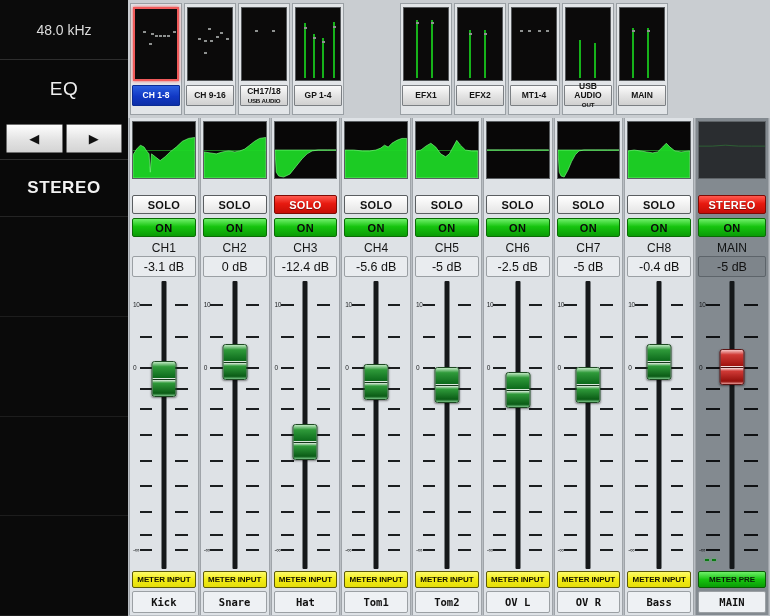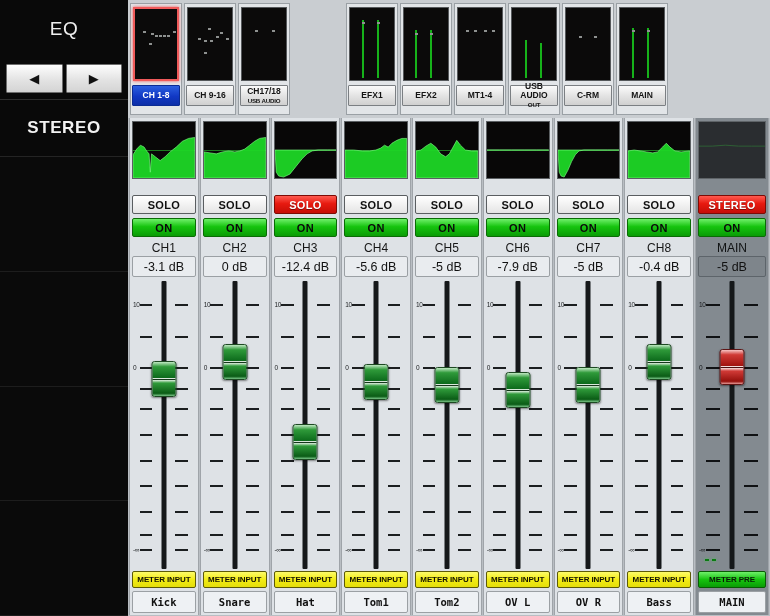--- a/index.html
+++ b/index.html
@@ -333,20 +333,23 @@
     font-size: 10.5px; font-weight: bold; color: #111;
     cursor: pointer;
   }
 </style>
 </head>
 <body>
 
 <div id="app">
 
   <div id="sidebar">
+    <div class="sb-cell" id="sb-rate">
+      <span>48.0 kHz</span>
+    </div>
     <div class="sb-cell" id="sb-eq">
       <span>EQ</span>
     </div>
     <div class="sb-cell" id="sb-nav">
       <div class="navbtn">
         <span class="tri">◀</span>
       </div>
       <div class="navbtn">
         <span class="tri">▶</span>
       </div>
@@ -396,20 +399,35 @@
         <div class="bank">
           <div class="bank-screen">
             <div class="mini-dot" style="left: 13px; top: 22px;"></div>
             <div class="mini-dot" style="left: 30px; top: 22px;"></div>
           </div>
           <div class="bank-label">
             <span>CH17/18</span>
             <span class="sub">USB AUDIO</span>
           </div>
         </div>
+        <div class="bank">
+          <div class="bank-screen">
+            <div class="mini-meter" style="left: 8px; height: 55px;"></div>
+            <div class="mini-meter" style="left: 17px; height: 44px;"></div>
+            <div class="mini-meter" style="left: 26px; height: 40px;"></div>
+            <div class="mini-meter" style="left: 37px; height: 56px;"></div>
+            <div class="mini-dot" style="left: 8px; top: 19px;"></div>
+            <div class="mini-dot" style="left: 17px; top: 29px;"></div>
+            <div class="mini-dot" style="left: 26px; top: 33px;"></div>
+            <div class="mini-dot" style="left: 37px; top: 18px;"></div>
+          </div>
+          <div class="bank-label">
+            <span>GP 1-4</span>
+          </div>
+        </div>
         <div class="bank spacer"></div>
         <div class="bank">
           <div class="bank-screen">
             <div class="mini-meter" style="left: 12px; height: 58px;"></div>
             <div class="mini-meter" style="left: 27px; height: 58px;"></div>
             <div class="mini-dot" style="left: 12px; top: 14px;"></div>
             <div class="mini-dot" style="left: 27px; top: 14px;"></div>
           </div>
           <div class="bank-label">
             <span>EFX1</span>
@@ -438,29 +456,20 @@
           </div>
         </div>
         <div class="bank">
           <div class="bank-screen">
             <div class="mini-meter" style="left: 13px; height: 38px;"></div>
             <div class="mini-meter" style="left: 28px; height: 35px;"></div>
           </div>
           <div class="bank-label">
             <span>USB AUDIO</span>
             <span class="sub">OUT</span>
-          </div>
-        </div>
-        <div class="bank">
-          <div class="bank-screen">
-            <div class="mini-dot" style="left: 13px; top: 28px;"></div>
-            <div class="mini-dot" style="left: 28px; top: 28px;"></div>
-          </div>
-          <div class="bank-label">
-            <span>C-RM</span>
           </div>
         </div>
         <div class="bank">
           <div class="bank-screen">
             <div class="mini-meter" style="left: 12px; height: 50px;"></div>
             <div class="mini-meter" style="left: 27px; height: 50px;"></div>
             <div class="mini-dot" style="left: 12px; top: 22px;"></div>
             <div class="mini-dot" style="left: 27px; top: 22px;"></div>
           </div>
           <div class="bank-label">
@@ -698,21 +707,21 @@
         <div class="strip">
           <div class="eq-screen">
             <div class="eq-mid"></div>
             <svg viewBox="0 0 100 58" preserveAspectRatio="none" style="position:absolute;inset:0;width:100%;height:100%">
               <path d="M 0,29 L 20,29 L 40,29 L 60,29 L 80,29 L 100,29 L 100,29 L 0,29 Z" fill="#1ed626" fill-opacity="0.95" stroke="#7dfc84" stroke-width="0.8"></path>
             </svg>
           </div>
           <div class="btn btn-solo">SOLO</div>
           <div class="btn btn-on">ON</div>
           <div class="ch-name">CH6</div>
-          <div class="db-box">-7.9 dB</div>
+          <div class="db-box">-2.5 dB</div>
           <div class="fader-zone">
             <div class="fader-scale">
               <div class="tick l" style="top: 8%;"></div>
               <div class="tick r" style="top: 8%;"></div>
               <div class="tick l" style="top: 19%;"></div>
               <div class="tick r" style="top: 19%;"></div>
               <div class="tick l" style="top: 30%;"></div>
               <div class="tick r" style="top: 30%;"></div>
               <div class="tick l" style="top: 37%;"></div>
               <div class="tick r" style="top: 37%;"></div>

